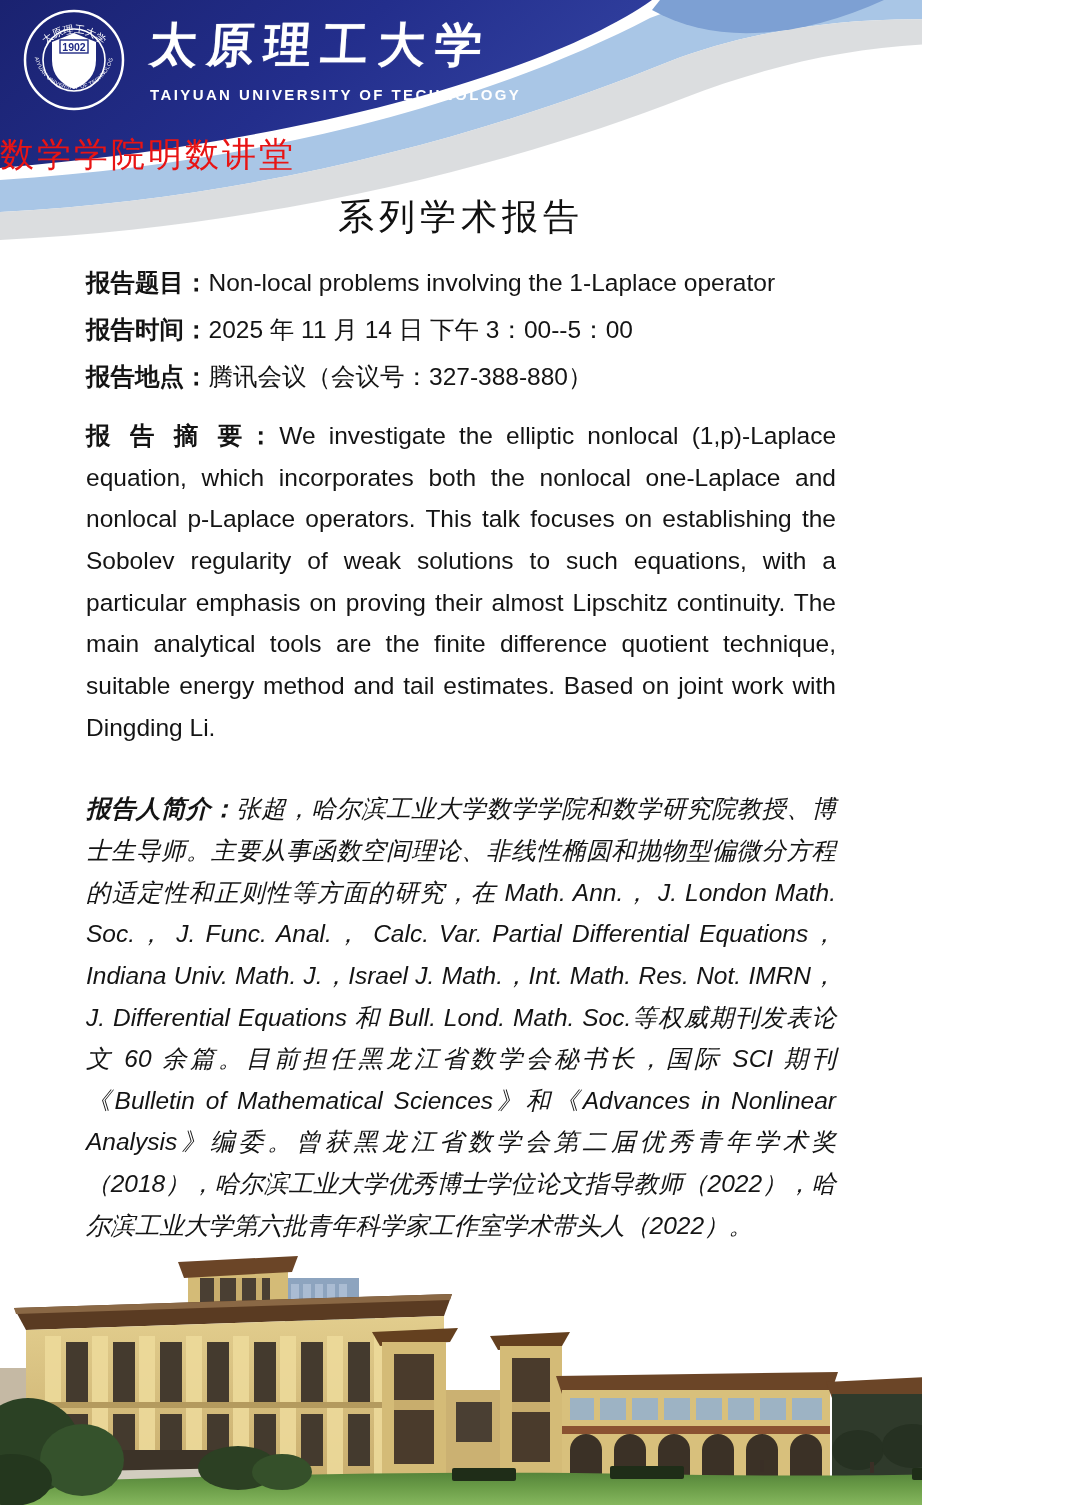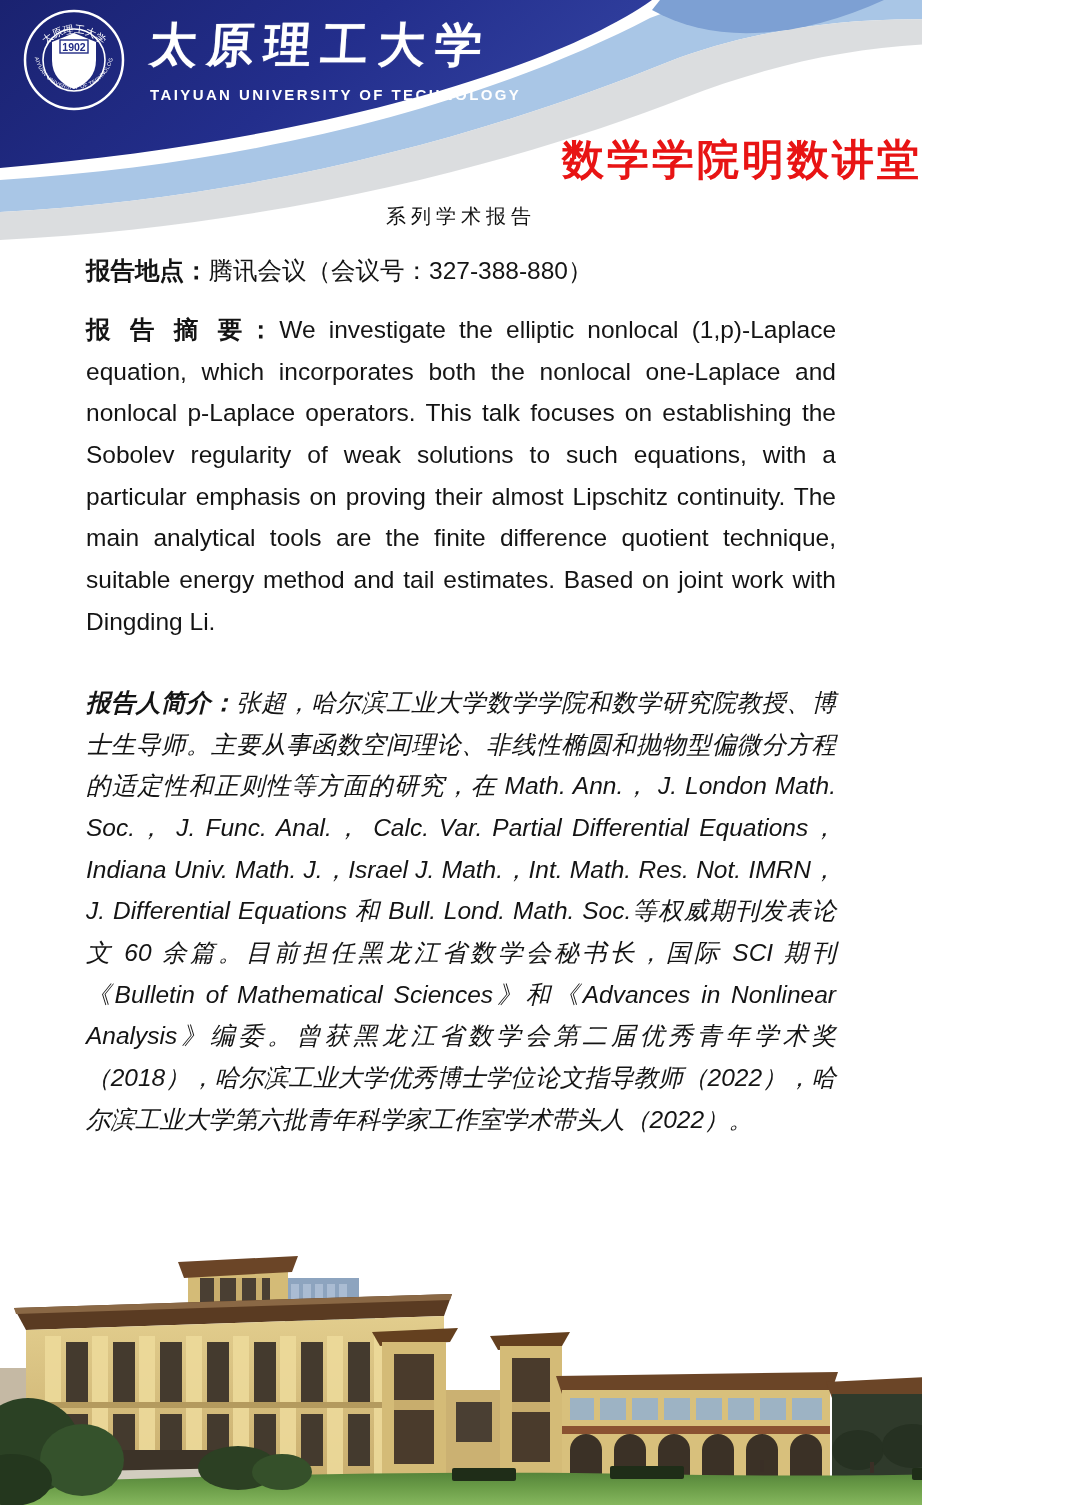--- a/index.html
+++ b/index.html
@@ -10,22 +10,22 @@
   .banner{position:absolute;top:0;left:0;z-index:1;}
   .logo{position:absolute;top:8px;left:22px;z-index:3;}
   .univ{position:absolute;top:14px;left:150px;z-index:3;color:#ffffff;}
   .univ-cn{
     font-size:47px;font-weight:bold;letter-spacing:10px;
     font-family:"DejaVu Serif","Liberation Serif",serif;
     transform:skewX(-4deg);text-shadow:0 0 1px rgba(255,255,255,.6);
   }
   .univ-en{margin-top:9px;font-size:15px;font-weight:bold;letter-spacing:2.4px;}
   .content{position:absolute;top:132px;left:0;width:100%;z-index:4;}
-  .main-title{margin:0;text-align:right;font-size:42px;font-weight:bold;color:#e81414;letter-spacing:3px;}
-  .sub-title{margin:15px 0 0;text-align:center;font-size:20px;font-weight:normal;letter-spacing:5px;color:#111;}
+  .main-title{margin:0;text-align:left;font-size:34px;font-weight:normal;color:#e81414;letter-spacing:3px;}
+  .sub-title{margin:15px 0 0;text-align:center;font-size:36px;font-weight:normal;letter-spacing:5px;color:#111;}
   .body-block{margin:24px 86px 0;font-size:24.5px;}
   .field{margin-bottom:14px;line-height:1.35;}
   .lbl{font-weight:bold;}
   .para{margin:22px 0 0;text-align:justify;line-height:1.7;}
   .bio-para{margin-top:40px;font-style:italic;}
   .invite{margin-top:4px;line-height:1.7;}
   .campus{position:absolute;left:0;bottom:0;z-index:2;}
 </style>
 </head>
 <body>
@@ -67,20 +67,26 @@
   <div class="univ">
     <div class="univ-cn">太原理工大学</div>
     <div class="univ-en">TAIYUAN UNIVERSITY OF TECHNOLOGY</div>
   </div>
 
   <div class="content">
     <h1 class="main-title">数学学院明数讲堂</h1>
     <h2 class="sub-title">系列学术报告</h2>
 
     <div class="body-block">
+      <div class="field">
+        <span class="lbl">报告题目：</span><span>Non-local problems involving the 1-Laplace operator</span>
+      </div>
+      <div class="field">
+        <span class="lbl">报告时间：</span><span>2025 年 11 月 14 日 下午 3：00--5：00</span>
+      </div>
       <div class="field">
         <span class="lbl">报告地点：</span><span>腾讯会议（会议号：327-388-880）</span>
       </div>
 
       <p class="para">
         <span class="lbl">报 告 摘 要：</span><span>We investigate the elliptic nonlocal (1,p)-Laplace equation, which incorporates both the nonlocal one-Laplace and nonlocal p-Laplace operators. This talk focuses on establishing the Sobolev regularity of weak solutions to such equations, with a particular emphasis on proving their almost Lipschitz continuity. The main analytical tools are the finite difference quotient technique, suitable energy method and tail estimates. Based on joint work with Dingding Li.</span>
       </p>
 
       <p class="para bio-para">
         <span class="lbl">报告人简介：</span><span>张超，哈尔滨工业大学数学学院和数学研究院教授、博士生导师。主要从事函数空间理论、非线性椭圆和抛物型偏微分方程的适定性和正则性等方面的研究，在 Math. Ann.， J. London Math. Soc.， J. Func. Anal.， Calc. Var. Partial Differential Equations，Indiana Univ. Math. J.，Israel J. Math.，Int. Math. Res. Not. IMRN， J. Differential Equations 和 Bull. Lond. Math. Soc.等权威期刊发表论文 60 余篇。目前担任黑龙江省数学会秘书长，国际 SCI 期刊《Bulletin of Mathematical Sciences》和《Advances in Nonlinear Analysis》编委。曾获黑龙江省数学会第二届优秀青年学术奖（2018），哈尔滨工业大学优秀博士学位论文指导教师（2022），哈尔滨工业大学第六批青年科学家工作室学术带头人（2022）。</span>

